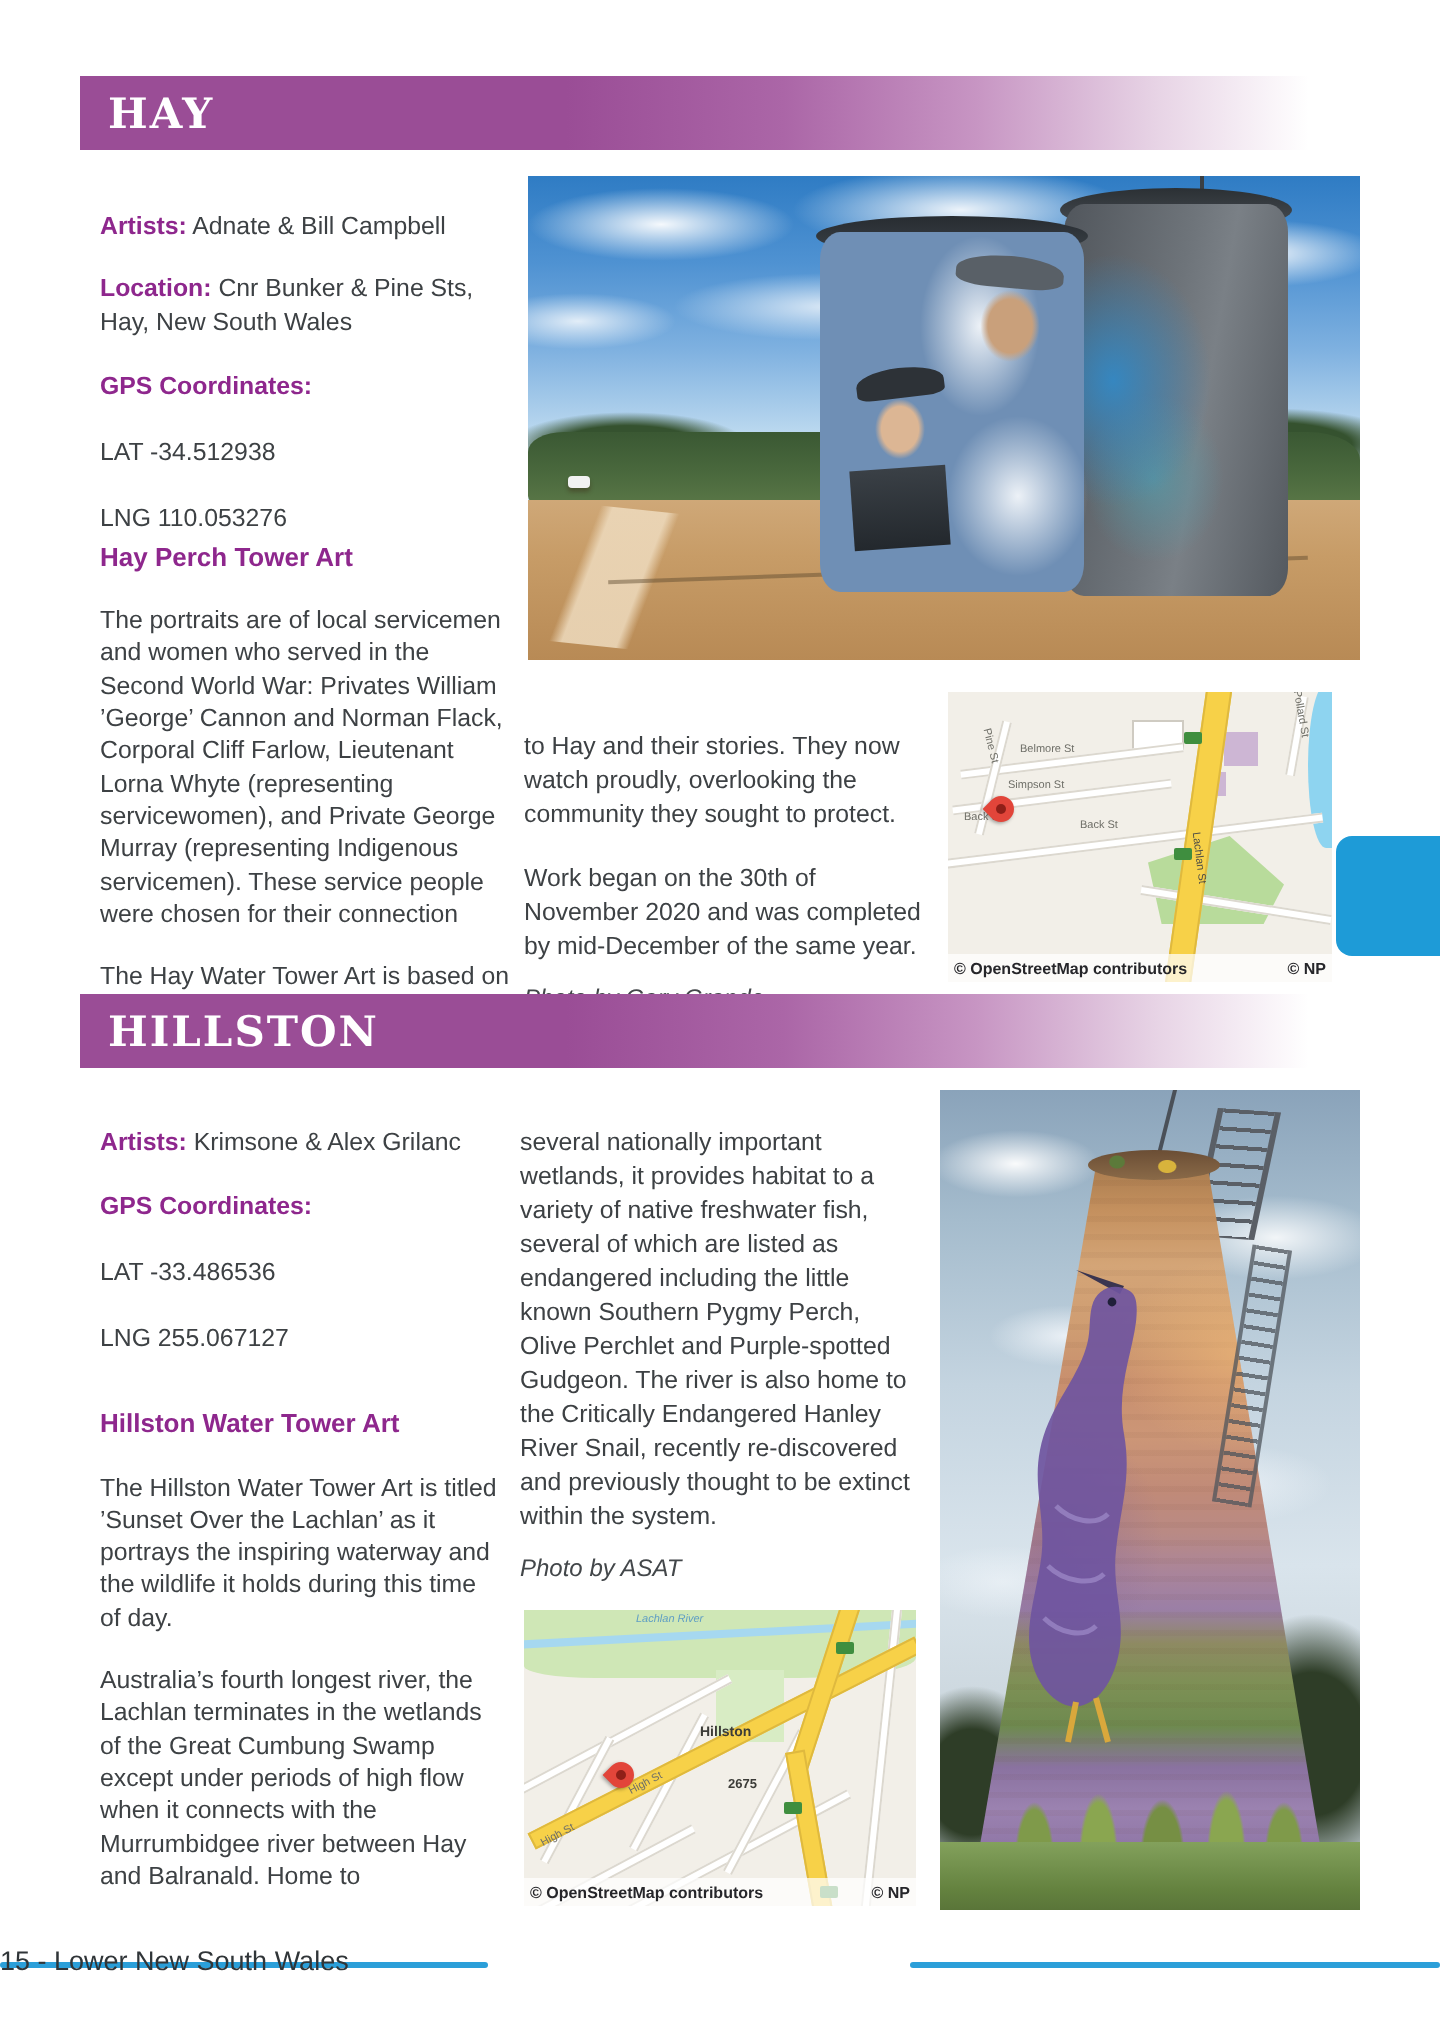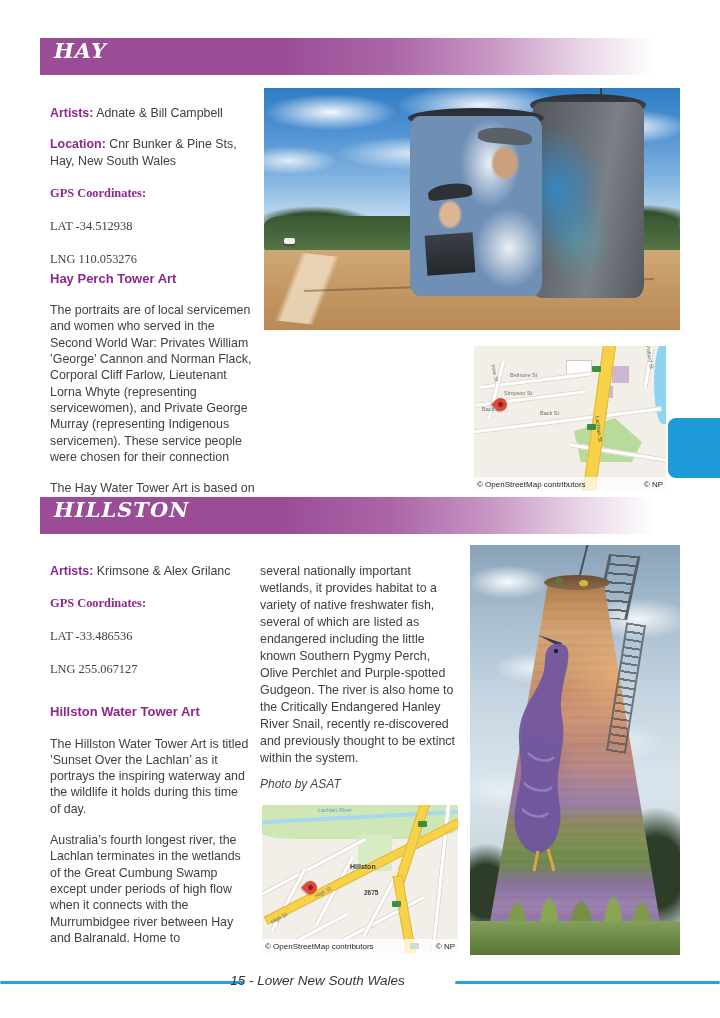--- a/index.html
+++ b/index.html
@@ -3,32 +3,32 @@
 <meta charset="utf-8">
 <style>
   html,body{margin:0;padding:0;background:#ffffff;}
   .page{position:relative;width:720px;height:1018px;background:#ffffff;overflow:hidden;
         font-family:"Liberation Sans", sans-serif;color:#3d4144;}
   .abs{position:absolute;}
 
   
   .sec-header{position:absolute;left:40px;width:640px;height:37px;
     background:linear-gradient(90deg,#9a4d96 0%,#9a4d96 38%,#ab66a7 55%,#c795c3 70%,#e7d3e5 84%,#ffffff 96%);
-    display:flex;font-style:italic;}
+    display:flex;align-items:center;}
   .sec-header span{font-family:"DejaVu Serif", serif;font-weight:700;font-size:21px;
     color:#ffffff;letter-spacing:1px;padding-left:14px;}
 
   
   .col{position:absolute;font-size:12.4px;line-height:16.3px;color:#3d4144;}
   .col p{margin:15px 0 9px 0;}
   .lh17{line-height:17px;}
   .lbl{color:#8e278d;font-weight:700;}
   .art-title{color:#8e278d;font-weight:700;font-size:13px;margin:3px 0 8px 0;}
   .meta{margin:0 0 8px 0;}
-  .gps-line{margin:0;font-family:Liberation Serif, serif;}
+  .gps-line{margin:0;}
   .credit{font-style:italic;font-size:12px;color:#43474a;margin-top:3px;}
 
   
   .photo{position:absolute;overflow:hidden;}
 
   
   .hay-photo{left:264px;top:88px;width:416px;height:242px;
     background:
       radial-gradient(95px 26px at 16% 10%, rgba(255,255,255,.95), rgba(255,255,255,0) 70%),
       radial-gradient(120px 30px at 52% 7%, rgba(255,255,255,.9), rgba(255,255,255,0) 70%),
@@ -136,29 +136,29 @@
   .map-label{position:absolute;font-size:5.5px;color:#6f6f68;white-space:nowrap;}
   .map-label-b{position:absolute;font-size:7px;font-weight:700;color:#3c3c38;white-space:nowrap;}
   .park{position:absolute;background:#b8db9b;}
   .water{position:absolute;background:#8ed4f0;}
   .bldg{position:absolute;background:#cdb6d4;}
   .poi-box{position:absolute;background:#ffffff;border:1px solid #cfcbc2;}
   .pin{position:absolute;width:13px;height:13px;background:#e2453a;border-radius:50% 50% 50% 0;transform:rotate(45deg);box-shadow:0 1px 2px rgba(0,0,0,.35);}
   .pin::after{content:"";position:absolute;left:4px;top:4px;width:5px;height:5px;border-radius:50%;background:#8f1f18;}
   .attrib{position:absolute;left:0;bottom:0;width:100%;height:14px;background:rgba(255,255,255,.72);
     display:flex;align-items:center;justify-content:space-between;padding:0 3px;box-sizing:border-box;}
-  .attrib span{font-size:8px;font-weight:400;color:#26262a;}
+  .attrib span{font-size:8px;font-weight:700;color:#26262a;}
 
   
   .blue-tab{position:absolute;left:668px;top:418px;width:52px;height:60px;background:#1e9bd7;border-radius:8px 0 0 8px;}
   .footer-line{position:absolute;top:981px;height:3px;background:#2b9fd9;border-radius:2px;}
   .fl-left{left:0;width:244px;}
   .fl-right{left:455px;width:265px;}
-  .footer-text{position:absolute;left:0;top:973px;width:635px;text-align:center;
-    font-style:italic;font-size:13.5px;color:#303538;}
+  .footer-text{position:absolute;left:0;top:973px;width:635px;
+    font-size:13.5px;color:#303538;}
   .rot{transform-origin:center center;}
 </style>
 </head>
 <body>
 
 <div class="page">
 
   <div class="sec-header" style="top:38px;">
     <span>HAY</span>
   </div>
@@ -196,20 +196,25 @@
     <div class="abs tower-main"></div>
     <div class="abs smoke sm1"></div>
     <div class="abs hat-w"></div>
     <div class="abs face face-w"></div>
     <div class="abs uniform-w"></div>
     <div class="abs hat-m"></div>
     <div class="abs face face-m"></div>
     <div class="abs smoke sm2"></div>
   </div>
 
+  <div class="col lh17" style="left:262px;top:350px;width:200px;">
+    <p>to Hay and their stories. They now watch proudly, overlooking the community they sought to protect.</p>
+    <p>Work began on the 30th of November 2020 and was completed by mid-December of the same year.</p>
+    <div class="credit">Photo by Gary Grande</div>
+  </div>
 
   <div class="map hay-map">
     <div class="water" style="right:-6px;top:-4px;width:18px;height:82px;border-radius:60% 0 0 60%;"></div>
     <div class="park" style="left:100px;top:72px;width:68px;height:44px;clip-path:polygon(0 30%,60% 0,100% 55%,85% 100%,10% 100%);"></div>
     <div class="bldg" style="left:138px;top:20px;width:17px;height:17px;"></div>
     <div class="bldg" style="left:127px;top:40px;width:12px;height:12px;"></div>
     <div class="poi-box" style="left:92px;top:14px;width:24px;height:13px;"></div>
     <div class="street rot" style="left:6px;top:32px;width:112px;transform:rotate(-7deg);"></div>
     <div class="street rot" style="left:2px;top:50px;width:110px;transform:rotate(-7deg);"></div>
     <div class="street rot" style="left:-4px;top:72px;width:192px;transform:rotate(-7deg);"></div>

